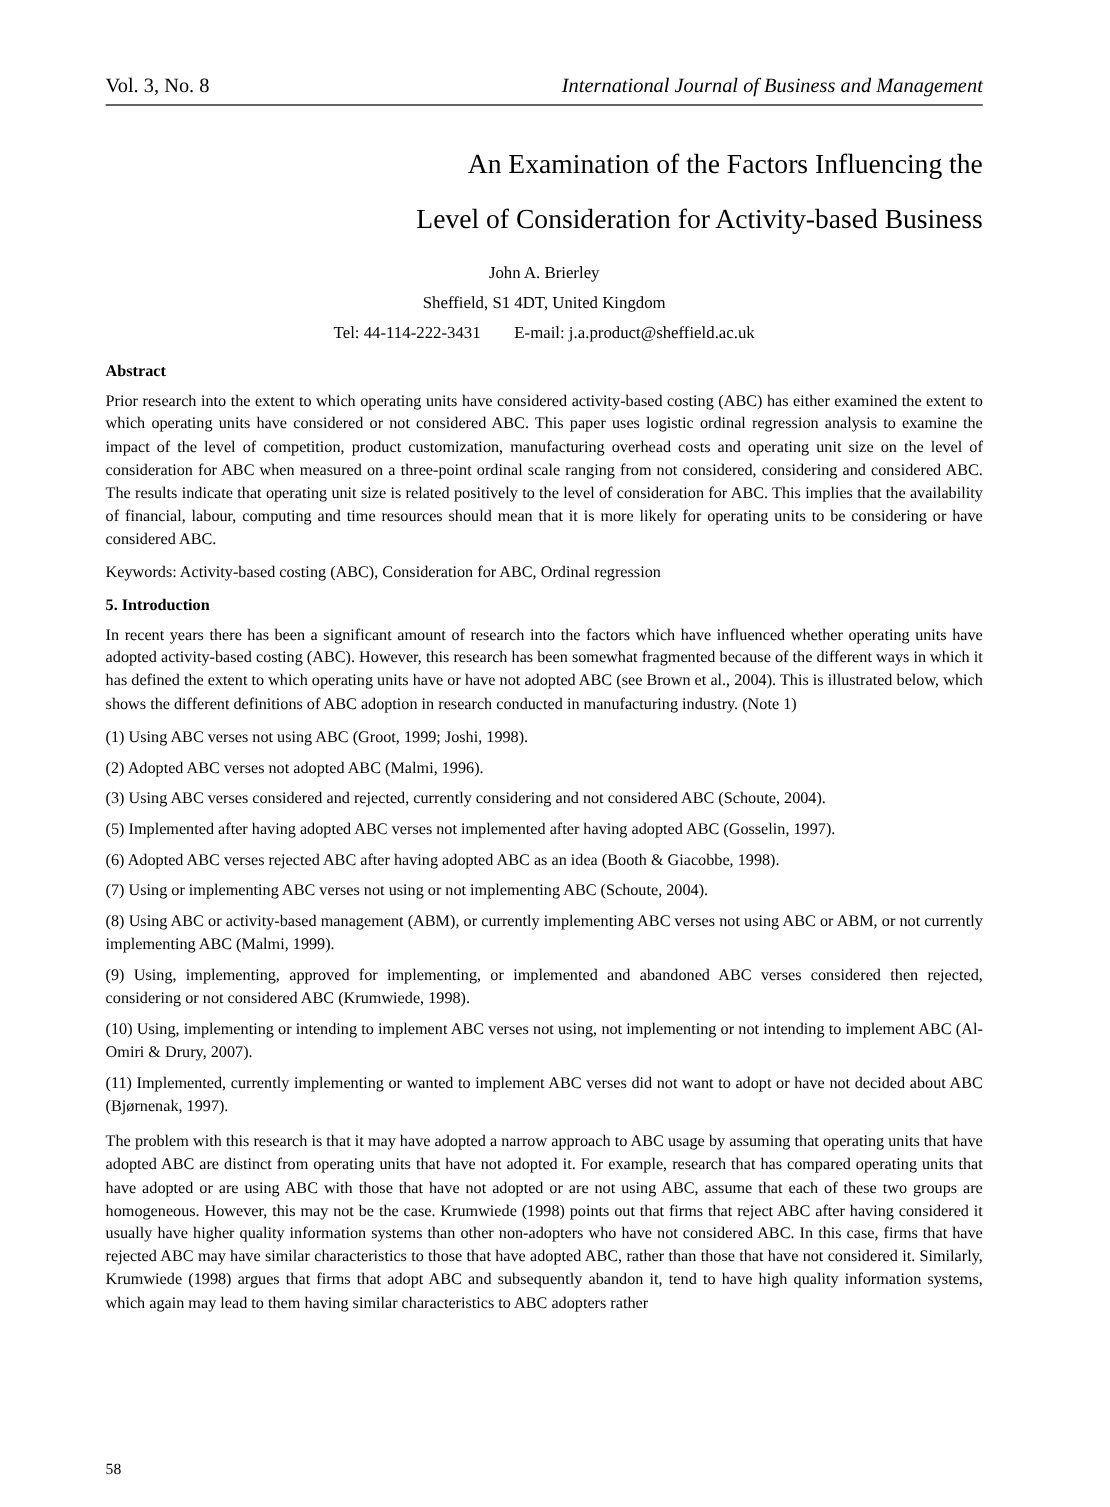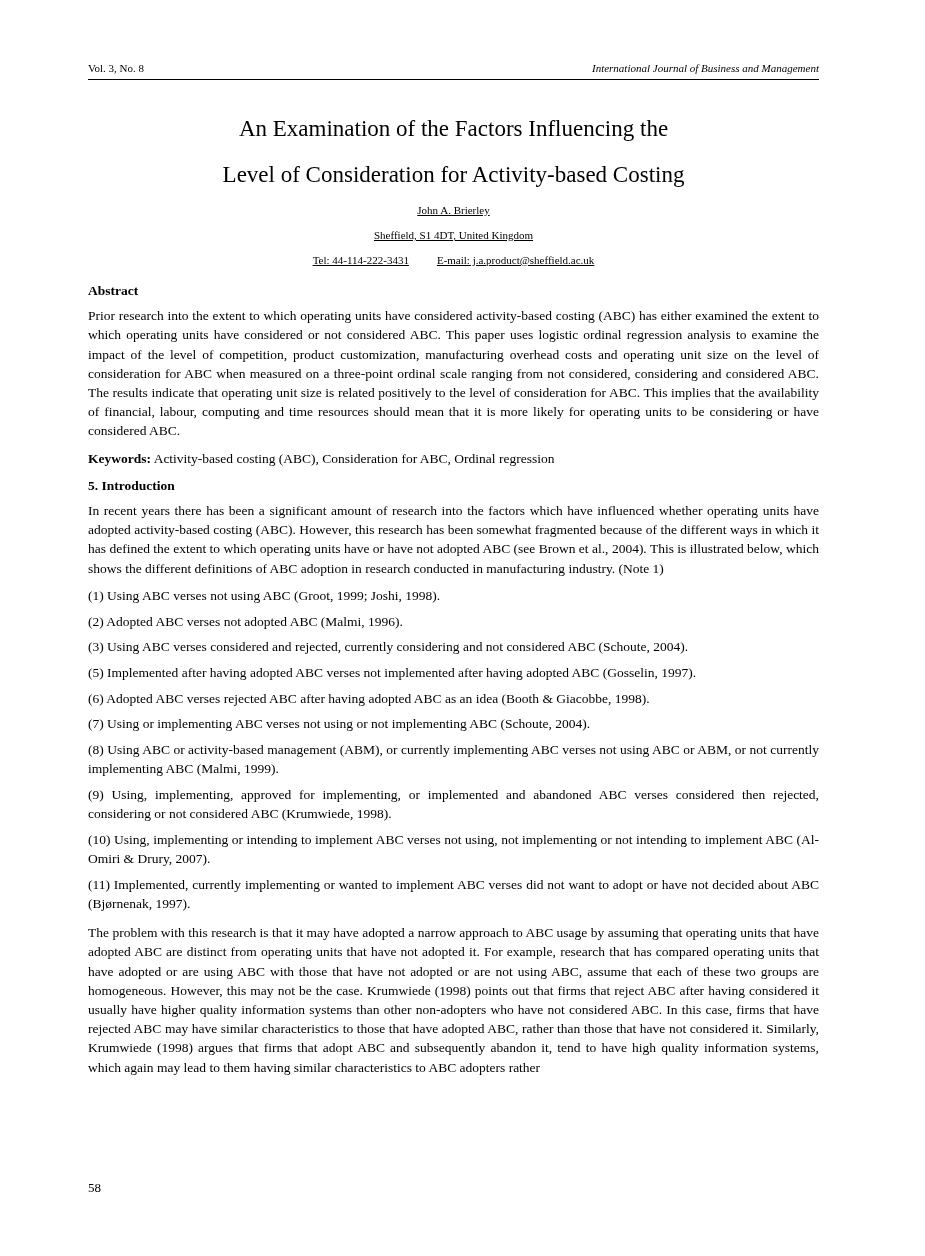--- a/index.html
+++ b/index.html
@@ -19,42 +19,42 @@
   .content {
     position: absolute;
     left: 88px;
     top: 62px;
     width: 731px;
   }
   .running-head {
     display: flex;
     justify-content: space-between;
     align-items: baseline;
-    font-size: 11px;
+    font-size: 17px;
     padding-bottom: 5px;
     border-bottom: 1.5px solid #000000;
     text-align: center;
   }
   .running-head .journal {
     font-style: italic;
   }
   .title-block {
-    text-align: center;
+    text-align: right;
     margin-top: 26px;
   }
   .title-line {
     font-size: 23px;
     font-weight: normal;
     margin: 0;
     line-height: 46px;
   }
   .author-block {
     text-align: center;
-    font-size: 11px;
-    text-decoration: underline;
+    font-size: 14px;
+    margin-top: 10px;
   }
   .author-block div {
     line-height: 25px;
   }
   .contact-line .gap {
     display: inline-block;
     width: 28px;
   }
   .body-text {
     font-size: 13.5px;
@@ -72,44 +72,44 @@
   }
   p.list-item {
     margin: 0 0 6.5px 0;
   }
   .abstract-heading {
   }
   .keywords-line {
     margin: 2px 0 8px 0;
   }
   .keywords-line .kw-label {
-    font-weight: bold;
+    font-weight: normal;
     margin-top: 48px;
   }
   .page-number {
     position: absolute;
     left: 88px;
-    top: 1180px;
+    top: 1216px;
     font-size: 13px;
   }
 </style>
 </head>
 <body>
 
 <div class="page">
   <div class="content">
 
     <div class="running-head">
       <span>Vol. 3, No. 8</span>
       <span class="journal">International Journal of Business and Management</span>
     </div>
 
     <div class="title-block">
       <div class="title-line">An Examination of the Factors Influencing the</div>
-      <div class="title-line">Level of Consideration for Activity-based Costing</div>
+      <div class="title-line">Level of Consideration for Activity-based Business</div>
     </div>
 
     <div class="author-block">
       <div>John A. Brierley</div>
       <div>Sheffield, S1 4DT, United Kingdom</div>
       <div class="contact-line">
         <span>Tel: 44-114-222-3431</span><span class="gap"></span><span>E-mail: j.a.product@sheffield.ac.uk</span>
       </div>
     </div>
 

